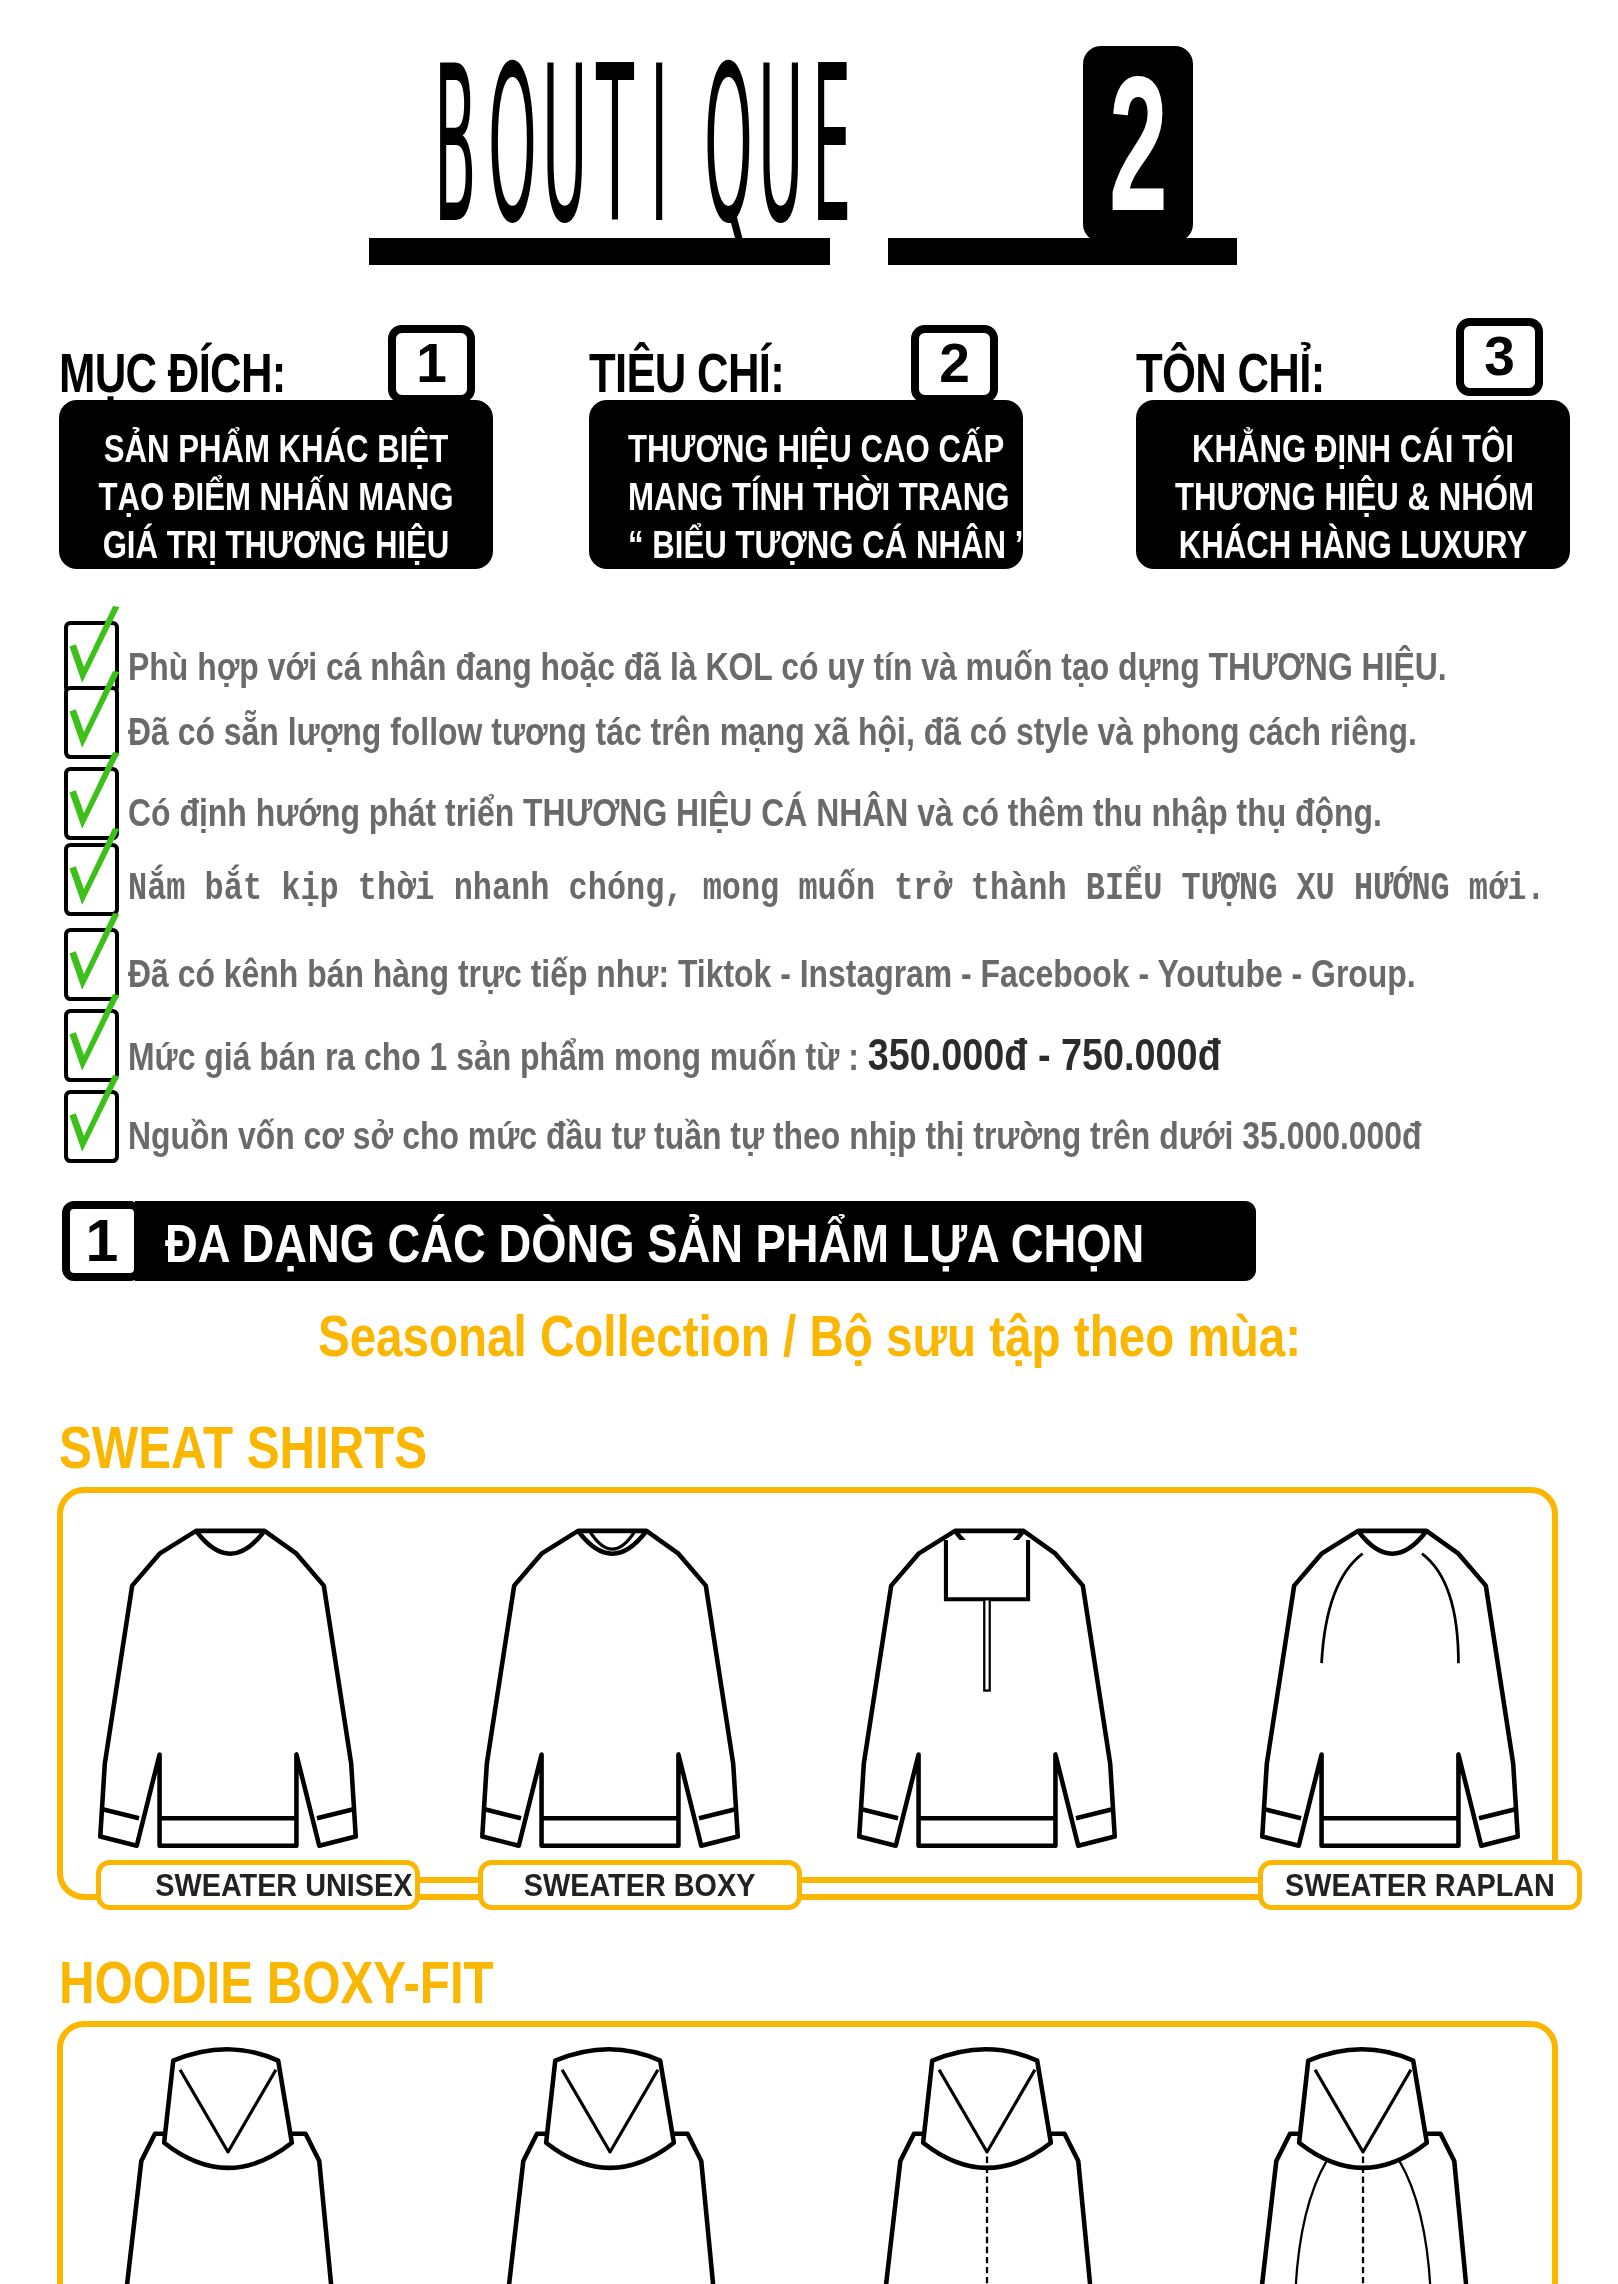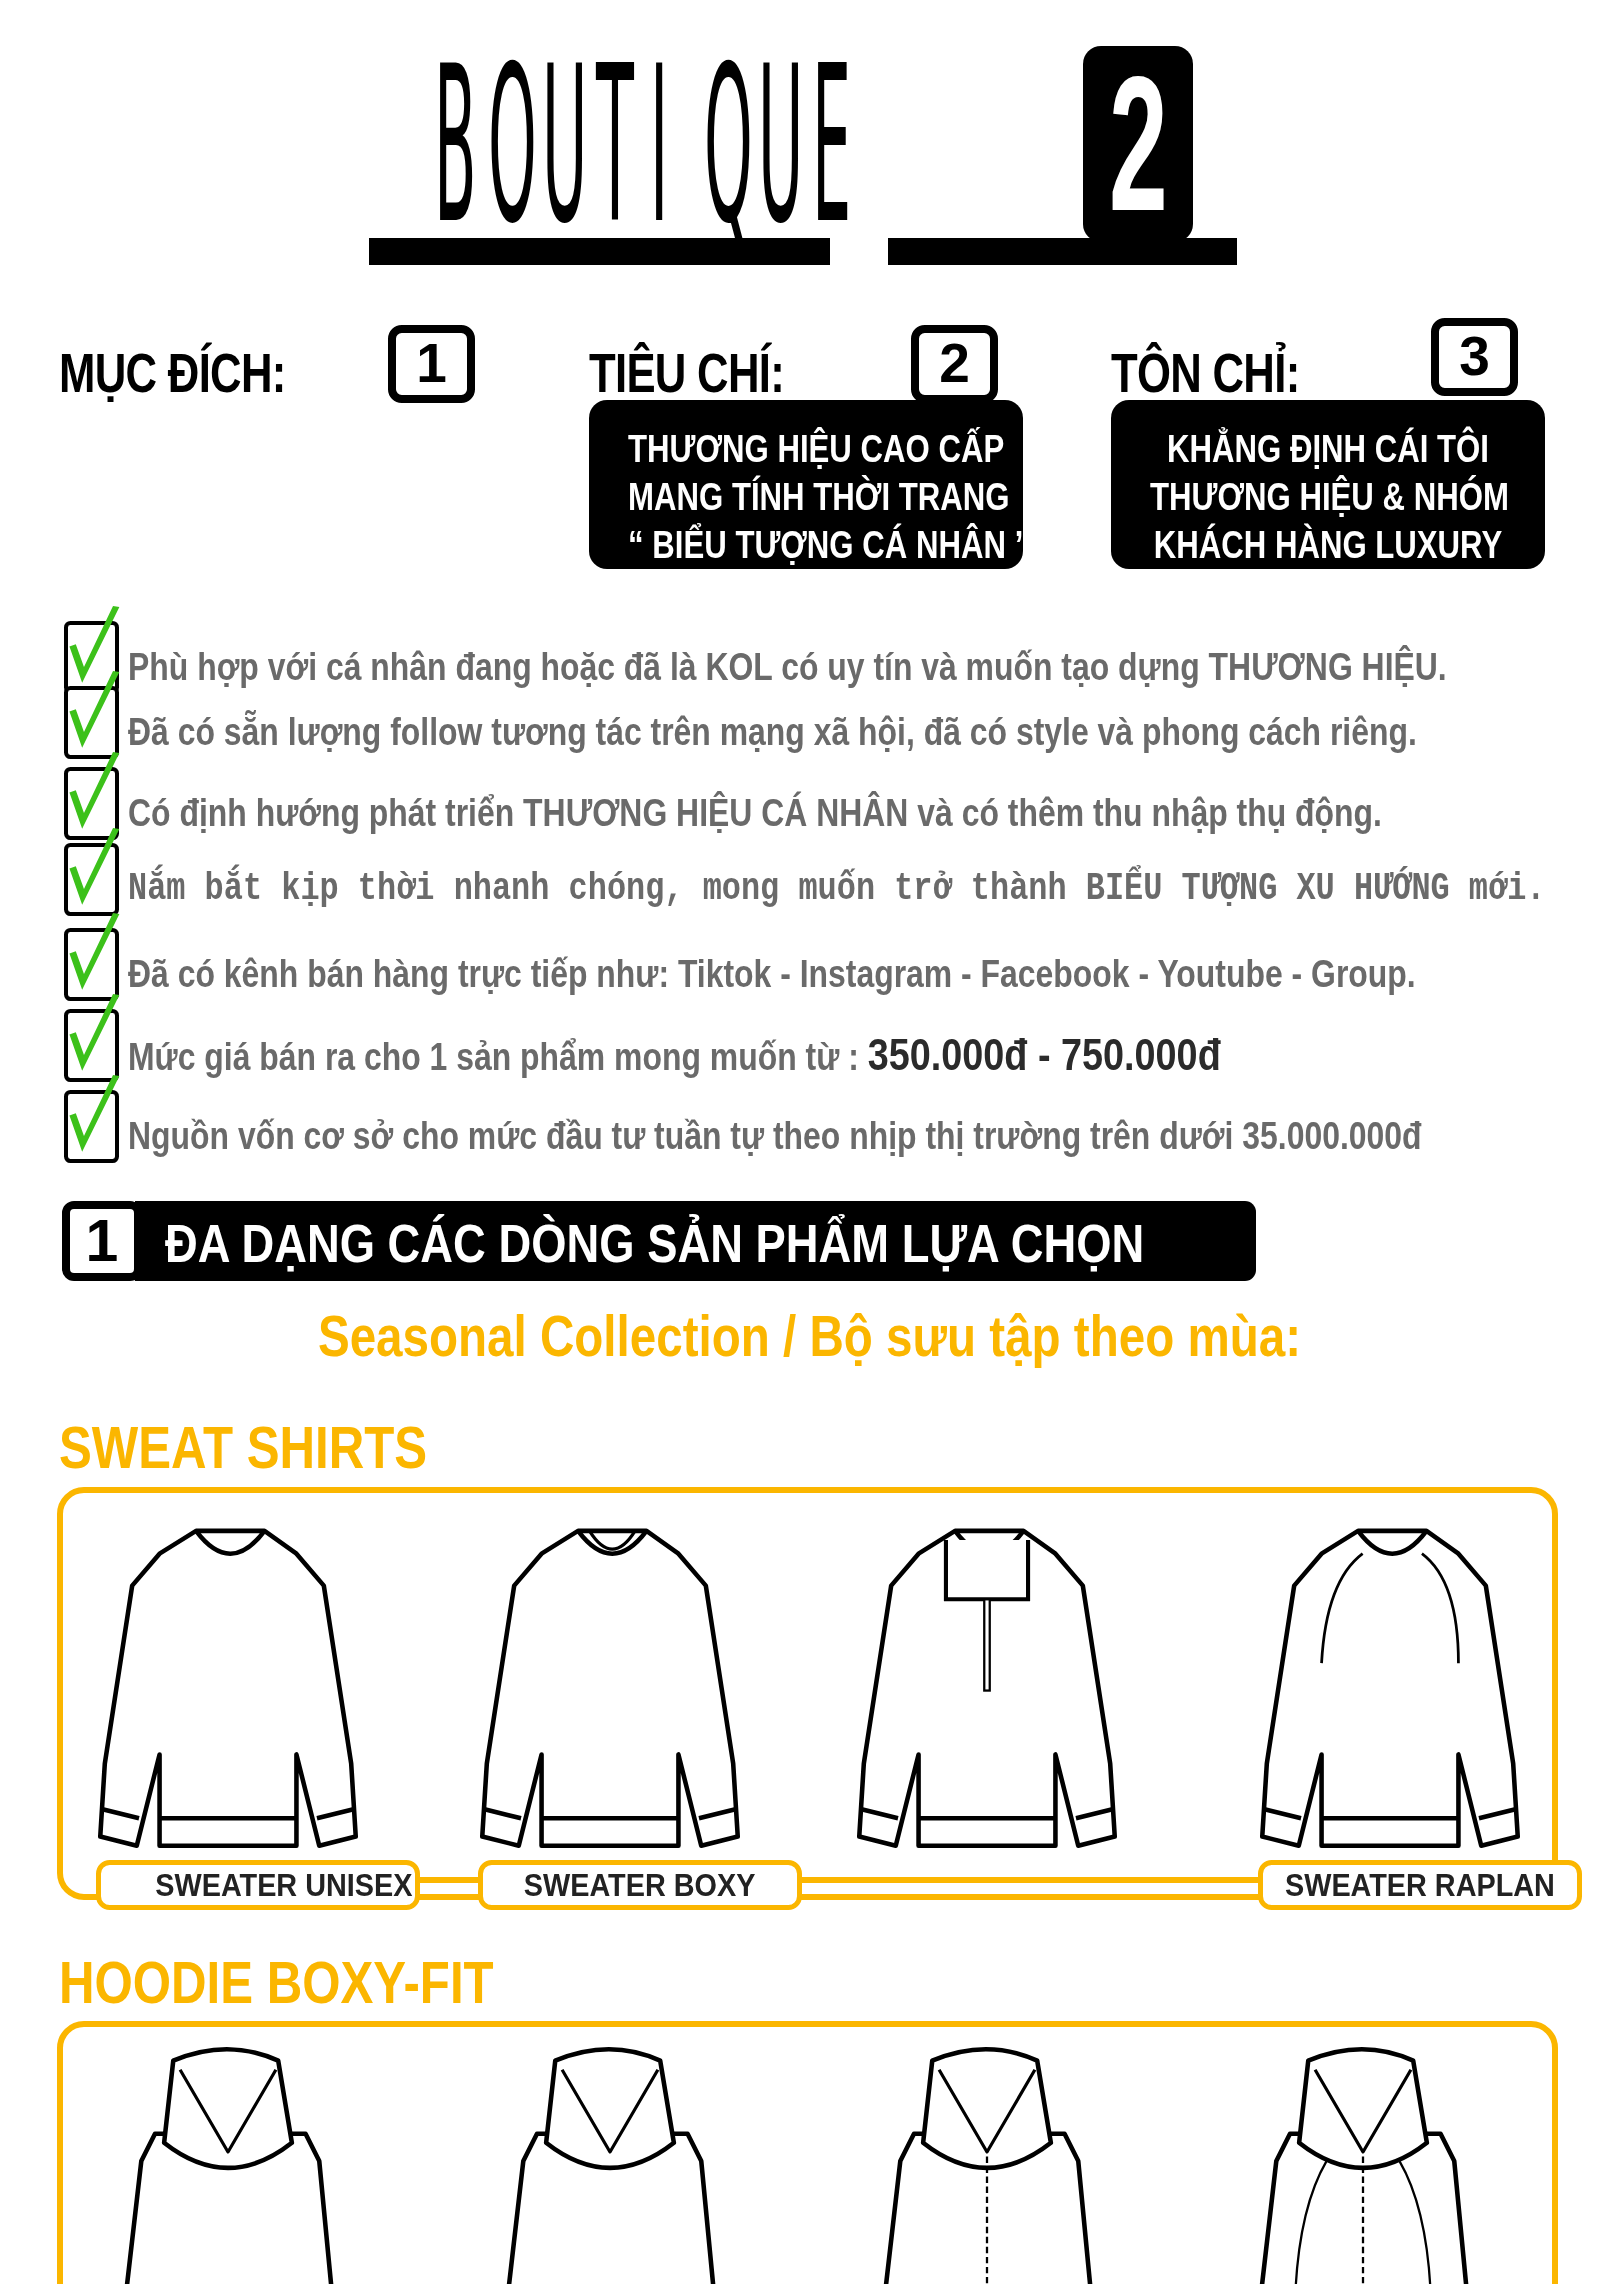--- a/index.html
+++ b/index.html
@@ -61,31 +61,36 @@
     <span class="logo-letter">E</span>
   </div>
   <div class="logo-badge"><span>2</span></div>
   <div class="logo-bar" style="left:369px;width:461px;"></div>
   <div class="logo-bar" style="left:888px;width:349px;"></div>
 </div>
 
 <div class="pillar" style="left:59px;">
   <div class="pillar-title">MỤC ĐÍCH:</div>
   <div class="pillar-num" style="left:329px;">1</div>
+  <div class="pillar-box">
+    <div>SẢN PHẨM KHÁC BIỆT</div>
+    <div>TẠO ĐIỂM NHẤN MANG</div>
+    <div>GIÁ TRỊ THƯƠNG HIỆU</div>
+  </div>
 </div>
 <div class="pillar" style="left:589px;">
   <div class="pillar-title">TIÊU CHÍ:</div>
   <div class="pillar-num" style="left:322px;">2</div>
   <div class="pillar-box">
     <div>THƯƠNG HIỆU CAO CẤP</div>
     <div>MANG TÍNH THỜI TRANG</div>
     <div>“ BIỂU TƯỢNG CÁ NHÂN ”</div>
   </div>
 </div>
-<div class="pillar" style="left:1111px;">
+<div class="pillar" style="left:1136px;">
   <div class="pillar-title">TÔN CHỈ:</div>
   <div class="pillar-num" style="left:320px;top:-2.3px;">3</div>
   <div class="pillar-box">
     <div>KHẲNG ĐỊNH CÁI TÔI</div>
     <div>THƯƠNG HIỆU &amp; NHÓM</div>
     <div>KHÁCH HÀNG LUXURY</div>
   </div>
 </div>
 
 <div class="abs checklist">

